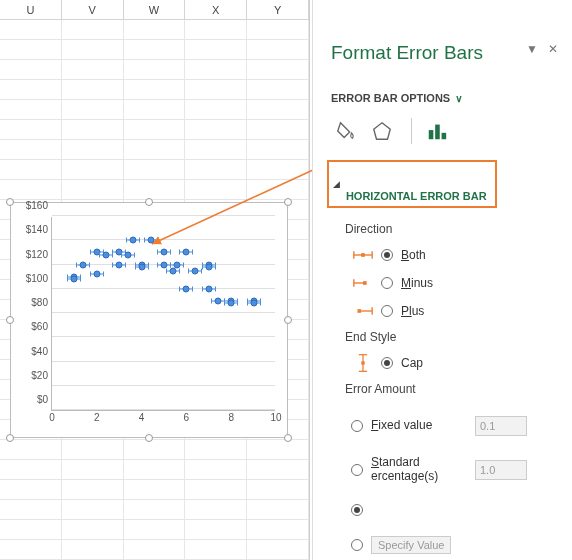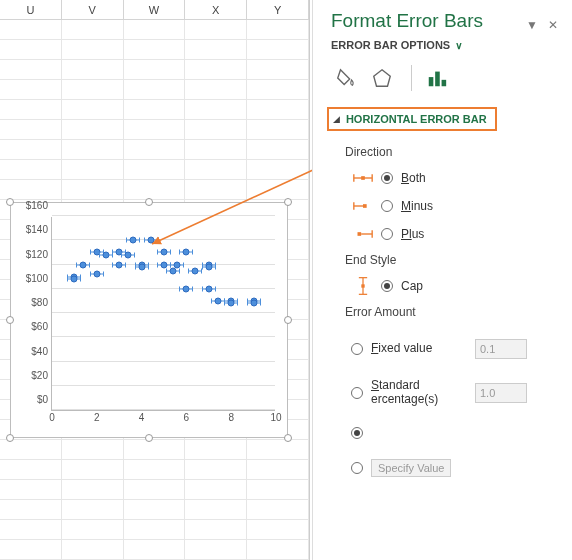--- a/index.html
+++ b/index.html
@@ -28,34 +28,34 @@
   .point { position: absolute; width: 7px; height: 7px; background: #4d8fdb; border: 1.5px solid #2d6bbf; border-radius: 50%; transform: translate(-50%, 50%); }
   .ebar { position: absolute; height: 1px; background: #4d8fdb; transform: translate(-50%, 50%); }
   .ebar::before, .ebar::after { content:''; position:absolute; width:1px; height:5px; background:#4d8fdb; top:-2px;}
   .ebar::before{left:0;} .ebar::after{right:0;}
 
   
   .arrow-line { position: absolute; stroke: #ed7d31; stroke-width: 1.5; fill: none; }
 
   
   .pane { position: absolute; right: 0; top: 0; width: 260px; height: 560px; background: #fff; padding: 10px 14px 0 18px; border-left: 1px solid #ddd; }
-  .pane-header { display: flex; align-items: flex-end; justify-content: space-between; }
+  .pane-header { display: flex; align-items: flex-start; justify-content: space-between; margin-top: 32px; }
   .pane-title { color: #217346; font-size: 19px; font-weight: 400; }
   .pane-icons { display: flex; gap: 10px; color: #777; font-size: 12px; }
   .pane-icons span { cursor: pointer; }
-  .subhead { margin-top: 7px; font-size: 11px; font-weight: 700; color: #444; text-transform: uppercase; }
+  .subhead { margin-top: 28px; font-size: 11px; font-weight: 700; color: #444; text-transform: uppercase; }
   .subhead .chev { color: #217346; font-size: 10px; margin-left: 2px; }
 
   .opt-icons { display: flex; gap: 14px; margin: 14px 0 10px 4px; align-items: center; }
   .paint-icon, .pentagon-icon, .bars-icon { width: 22px; height: 22px; }
   .icon-divider { height: 26px; border-right: 1px solid #ccc; margin-left: 4px; }
 
   .section-box { border: 2px solid #ed7d31; padding: 4px 8px 4px 4px; margin: 6px 0 8px -4px; display: inline-flex; align-items: center; gap: 6px; }
   .tri { font-size: 9px; color: #444; }
-  .section-title { font-size: 11px; font-weight: 700; color: #217346; text-transform: uppercase; }
+  .section-title { font-size: 11px; font-weight: 700; color: #217346; text-transform: uppercase; margin-top: 24px; }
 
   .group-label { font-size: 12px; color: #444; margin: 6px 0 6px 14px; }
   .radio-row { display: flex; align-items: center; margin: 2px 0 2px 14px; min-height: 26px; }
   .radio-icon { width: 36px; display: flex; justify-content: center; }
   .radio { width: 12px; height: 12px; border: 1px solid #707070; border-radius: 50%; margin-right: 8px; display: inline-flex; align-items: center; justify-content: center; flex: 0 0 12px;}
   .radio.sel::after { content:''; width:6px; height:6px; background:#444; border-radius:50%; }
   .radio-label { font-size: 12px; color: #333; }
   .radio-label .ul { text-decoration: underline; }
 
   .amt-row { display: flex; align-items: center; margin: 20px 0 3px 20px; }

